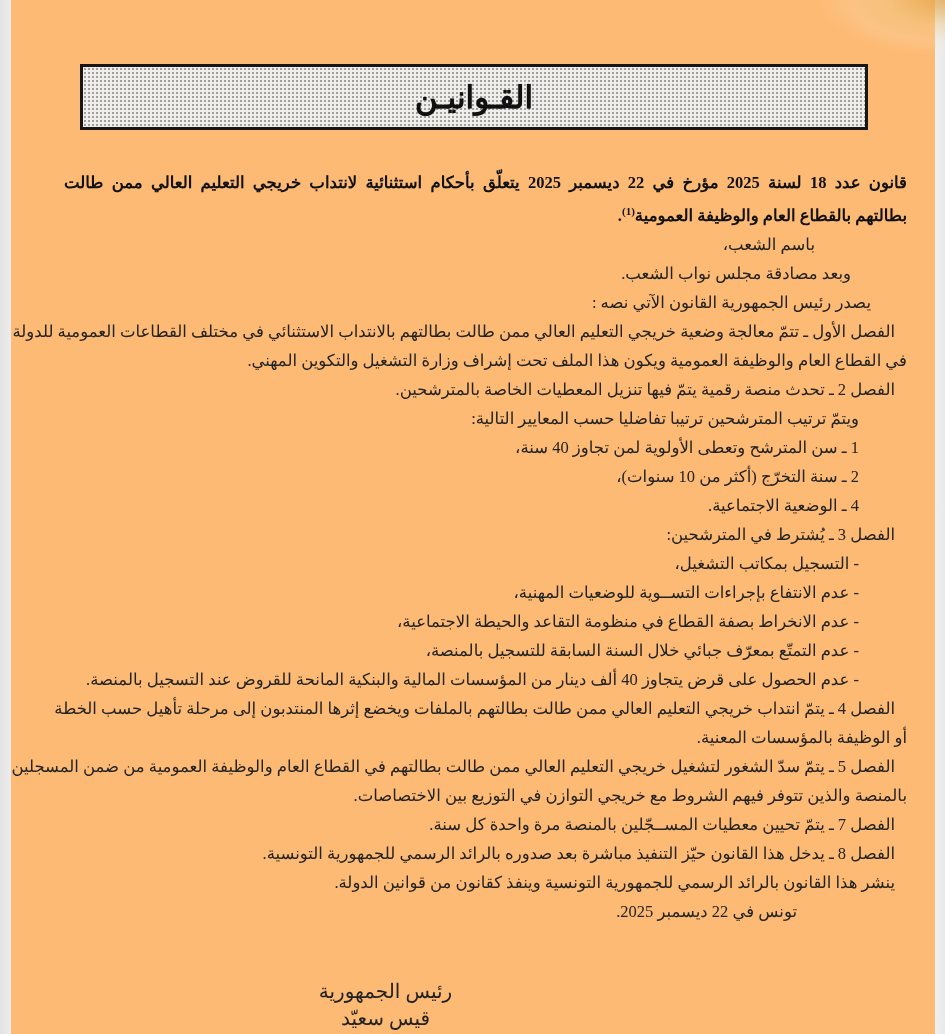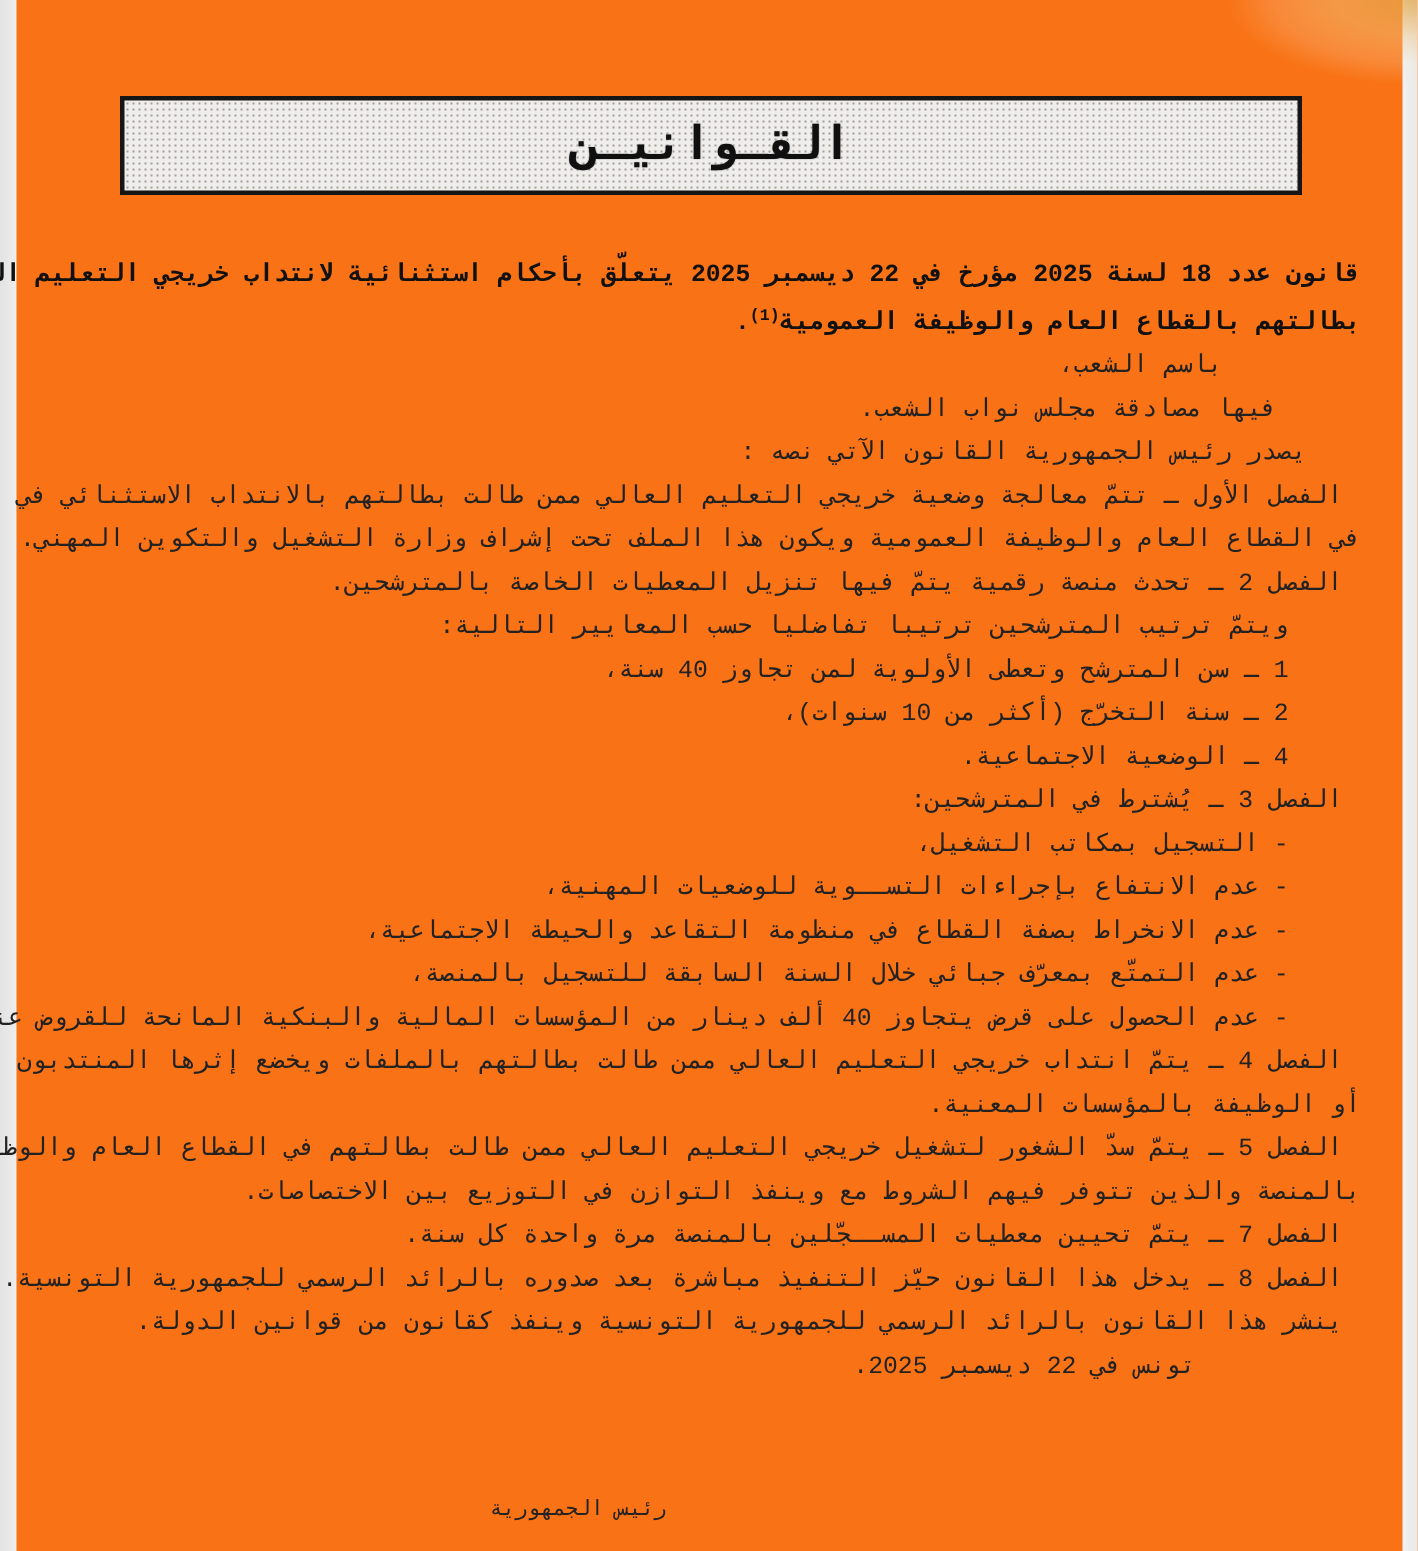--- a/index.html
+++ b/index.html
@@ -4,23 +4,23 @@
 <style>
   html, body {
     margin: 0;
     padding: 0;
     background: #ffffff;
   }
   .page {
     position: relative;
     width: 945px;
     height: 1034px;
-    background: #f97316;
+    background: #fdba74;
     overflow: hidden;
-    font-family: Liberation Mono, monospace;
+    font-family: Liberation Serif, serif;
     color: #1e1e1e;
   }
   
   .edge-left {
     position: absolute;
     left: 0; top: 0;
     width: 11px; height: 100%;
     background: linear-gradient(to right, #e3e3e3, #ededed);
   }
   .edge-right {
@@ -94,22 +94,22 @@
   
   .signature {
     position: absolute;
     left: 283px;
     top: 978px;
     width: 205px;
     text-align: center;
     direction: rtl;
   }
   .signature p {
-    margin: 16px;
-    font-size: 14px;
+    margin: 0;
+    font-size: 20px;
     line-height: 27px;
     color: #222222;
   }
 </style>
 </head>
 <body>
 
 <div class="page">
 
   <div class="edge-left"></div>
@@ -120,21 +120,21 @@
     <span class="header-title">القـوانيـن</span>
   </div>
 
   <div class="content">
 
     <p class="ln bold just">قانون عدد 18 لسنة 2025 مؤرخ في 22 ديسمبر 2025 يتعلّق بأحكام استثنائية لانتداب خريجي التعليم العالي ممن طالت</p>
 
     <p class="ln bold"><span>بطالتهم بالقطاع العام والوظيفة العمومية</span><sup class="fn">(1)</sup><span>.</span></p>
 
     <p class="ln ind-90">باسم الشعب،</p>
-    <p class="ln ind-55">فيها مصادقة مجلس نواب الشعب.</p>
+    <p class="ln ind-55">وبعد مصادقة مجلس نواب الشعب.</p>
     <p class="ln ind-35">يصدر رئيس الجمهورية القانون الآتي نصه :</p>
 
     <p class="ln ind-10">الفصل الأول ـ تتمّ معالجة وضعية خريجي التعليم العالي ممن طالت بطالتهم بالانتداب الاستثنائي في مختلف القطاعات العمومية للدولة</p>
     <p class="ln">في القطاع العام والوظيفة العمومية ويكون هذا الملف تحت إشراف وزارة التشغيل والتكوين المهني.</p>
 
     <p class="ln ind-10">الفصل 2 ـ تحدث منصة رقمية يتمّ فيها تنزيل المعطيات الخاصة بالمترشحين.</p>
     <p class="ln ind-45">ويتمّ ترتيب المترشحين ترتيبا تفاضليا حسب المعايير التالية:</p>
     <p class="ln ind-45">1 ـ سن المترشح وتعطى الأولوية لمن تجاوز 40 سنة،</p>
     <p class="ln ind-45">2 ـ سنة التخرّج (أكثر من 10 سنوات)،</p>
     <p class="ln ind-45">4 ـ الوضعية الاجتماعية.</p>
@@ -143,21 +143,21 @@
     <p class="ln ind-45">- التسجيل بمكاتب التشغيل،</p>
     <p class="ln ind-45">- عدم الانتفاع بإجراءات التســوية للوضعيات المهنية،</p>
     <p class="ln ind-45">- عدم الانخراط بصفة القطاع في منظومة التقاعد والحيطة الاجتماعية،</p>
     <p class="ln ind-45">- عدم التمتّع بمعرّف جبائي خلال السنة السابقة للتسجيل بالمنصة،</p>
     <p class="ln ind-45">- عدم الحصول على قرض يتجاوز 40 ألف دينار من المؤسسات المالية والبنكية المانحة للقروض عند التسجيل بالمنصة.</p>
 
     <p class="ln ind-10">الفصل 4 ـ يتمّ انتداب خريجي التعليم العالي ممن طالت بطالتهم بالملفات ويخضع إثرها المنتدبون إلى مرحلة تأهيل حسب الخطة</p>
     <p class="ln">أو الوظيفة بالمؤسسات المعنية.</p>
 
     <p class="ln ind-10">الفصل 5 ـ يتمّ سدّ الشغور لتشغيل خريجي التعليم العالي ممن طالت بطالتهم في القطاع العام والوظيفة العمومية من ضمن المسجلين</p>
-    <p class="ln">بالمنصة والذين تتوفر فيهم الشروط مع وينفذ التوازن في التوزيع بين الاختصاصات.</p>
+    <p class="ln">بالمنصة والذين تتوفر فيهم الشروط مع خريجي التوازن في التوزيع بين الاختصاصات.</p>
 
     <p class="ln ind-10">الفصل 7 ـ يتمّ تحيين معطيات المســجّلين بالمنصة مرة واحدة كل سنة.</p>
     <p class="ln ind-10">الفصل 8 ـ يدخل هذا القانون حيّز التنفيذ مباشرة بعد صدوره بالرائد الرسمي للجمهورية التونسية.</p>
 
     <p class="ln ind-10">ينشر هذا القانون بالرائد الرسمي للجمهورية التونسية وينفذ كقانون من قوانين الدولة.</p>
     <p class="ln ind-110">تونس في 22 ديسمبر 2025.</p>
 
   </div>
 
   <div class="signature">

